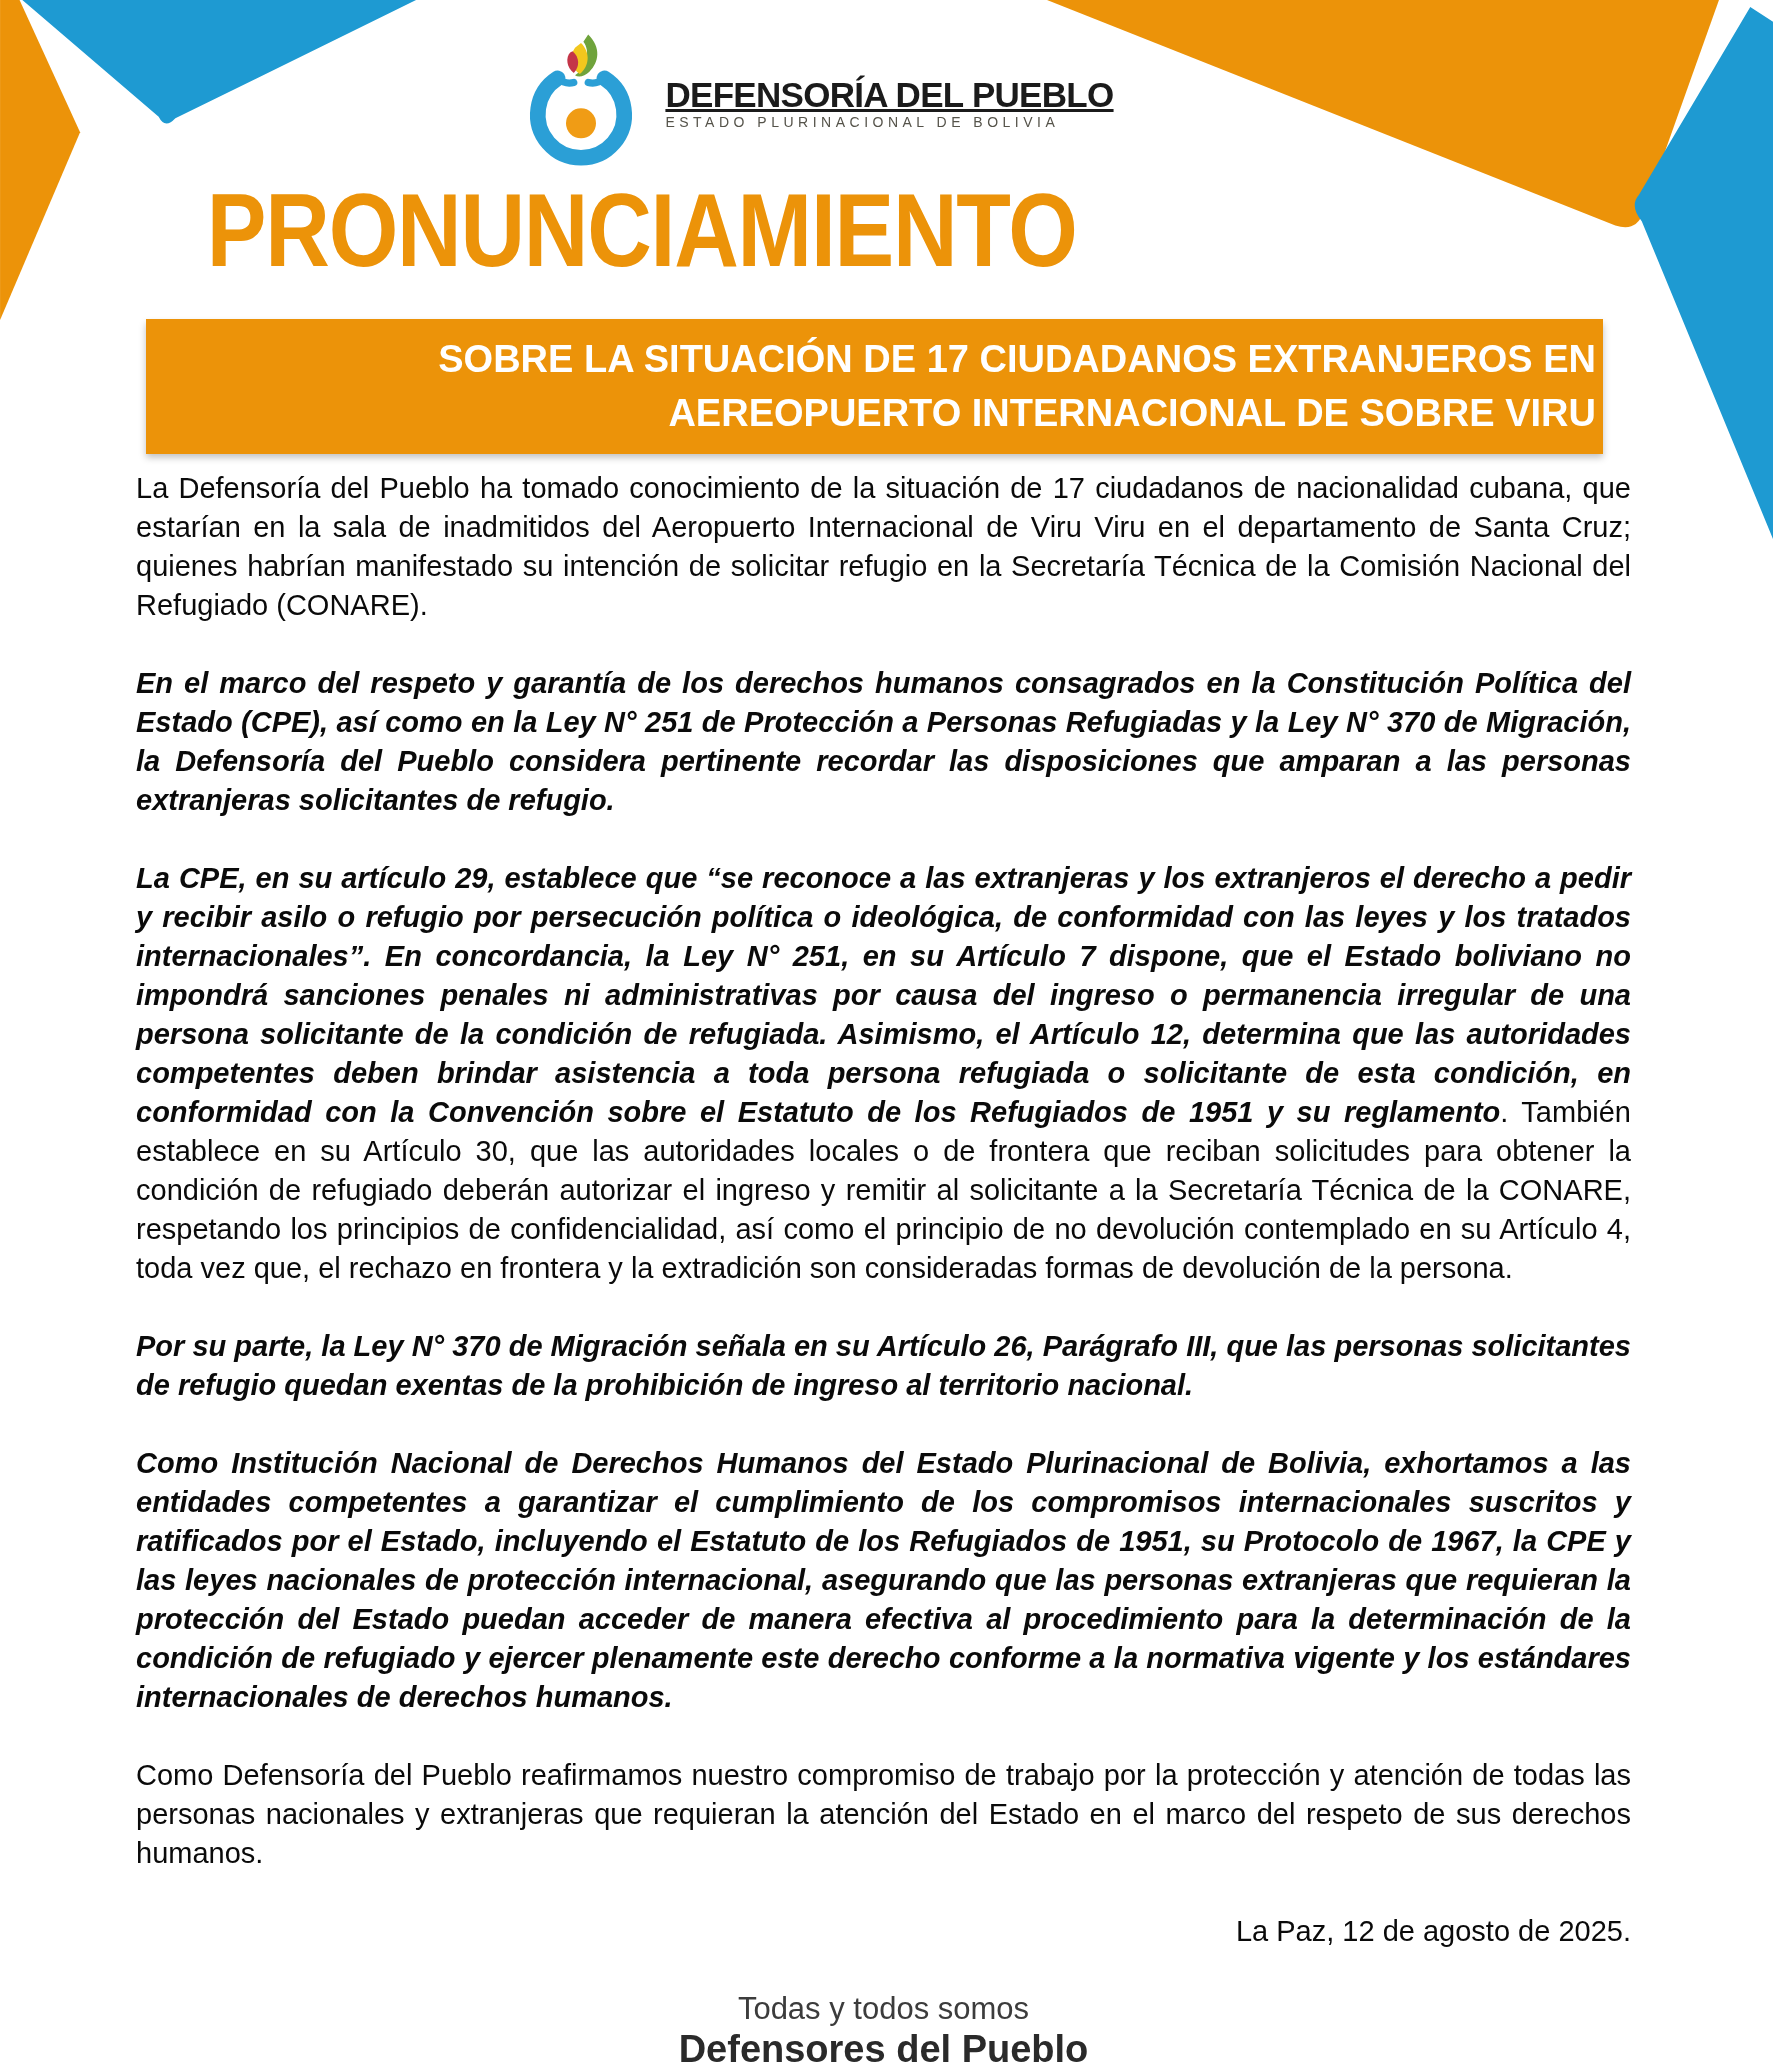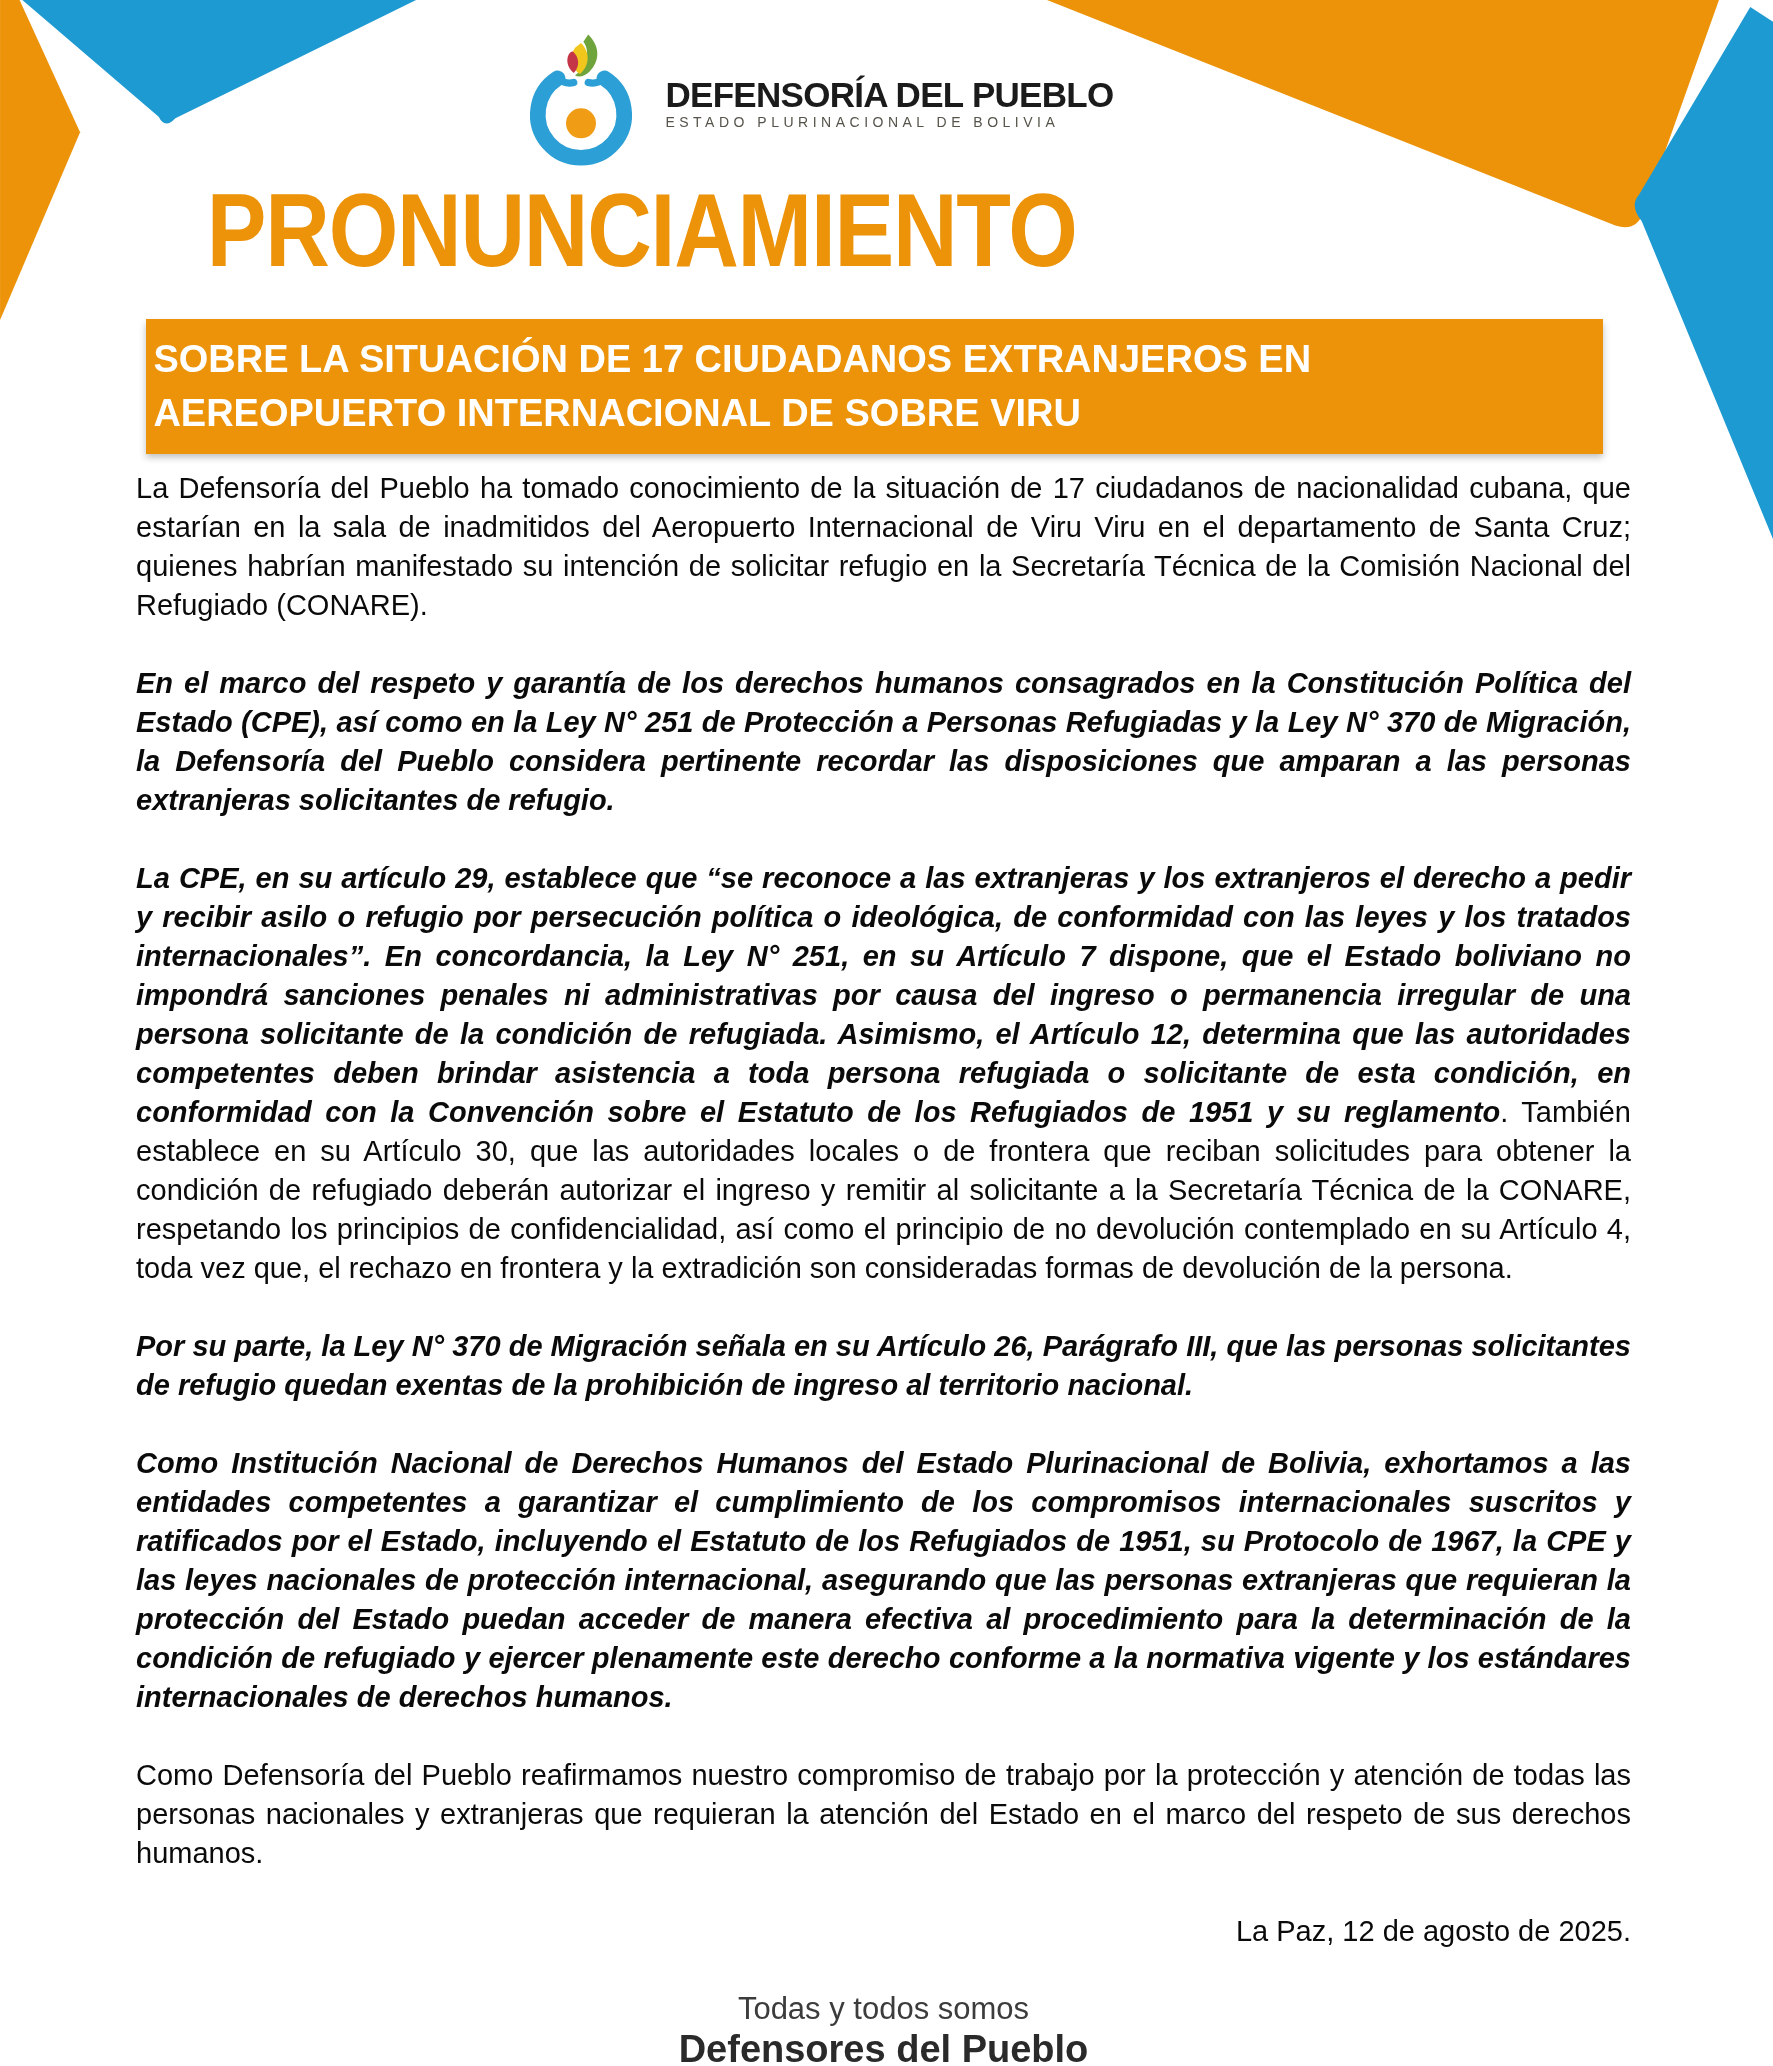--- a/index.html
+++ b/index.html
@@ -7,31 +7,31 @@
     position:relative;width:1774px;height:2066px;background:#ffffff;
     overflow:hidden;font-family:"Liberation Sans",sans-serif;color:#0a0a0a;
   }
   .decor{position:absolute;left:0;top:0;width:1774px;height:2066px;z-index:0;pointer-events:none;}
   .content{position:relative;z-index:1;padding:32px 143px 0 136px;}
 
   
   .logo-row{display:flex;justify-content:center;align-items:center;gap:24px;height:143px;position:relative;left:-66px;}
   .logo-mark{width:120px;height:143px;flex:0 0 auto;}
   .logo-textblock{display:flex;flex-direction:column;justify-content:center;}
-  .logo-name{font-size:35px;font-weight:700;letter-spacing:-0.7px;color:#1b1b1b;line-height:1.05;}
+  .logo-name{font-size:35px;font-weight:700;letter-spacing:-0.7px;color:#1b1b1b;line-height:1.05;text-decoration:underline;}
   .logo-sub{font-size:14px;letter-spacing:4.5px;color:#55534a;margin-top:1px;}
 
   
   .title-wrap{text-align:left;margin-top:2.8px;line-height:104px;white-space:nowrap;}
   .title-wrap span{display:inline-block;font-size:104px;font-weight:700;color:#EC9309;
     transform:scaleX(0.86);transform-origin:center;letter-spacing:-1.4px;}
 
   
   .banner{
-    margin:5.6px 28px 0 10.4px;background:#EC9309;color:#ffffff;text-align:left;
+    margin:5.6px 28px 0 10.4px;background:#EC9309;color:#ffffff;text-align:right;
     font-weight:700;font-size:38px;line-height:54px;padding:12.5px 7px 14px;
     box-shadow:0 3.5px 7px rgba(0,0,0,0.25);
   }
 
   
   .body-text{margin-top:15.3px;font-size:29px;line-height:39px;text-align:justify;}
   .body-text p{margin:0 0 39px 0;}
   .bold{font-weight:700;font-style:italic;}
   .date-line{text-align:right;margin-bottom:0;}
 

